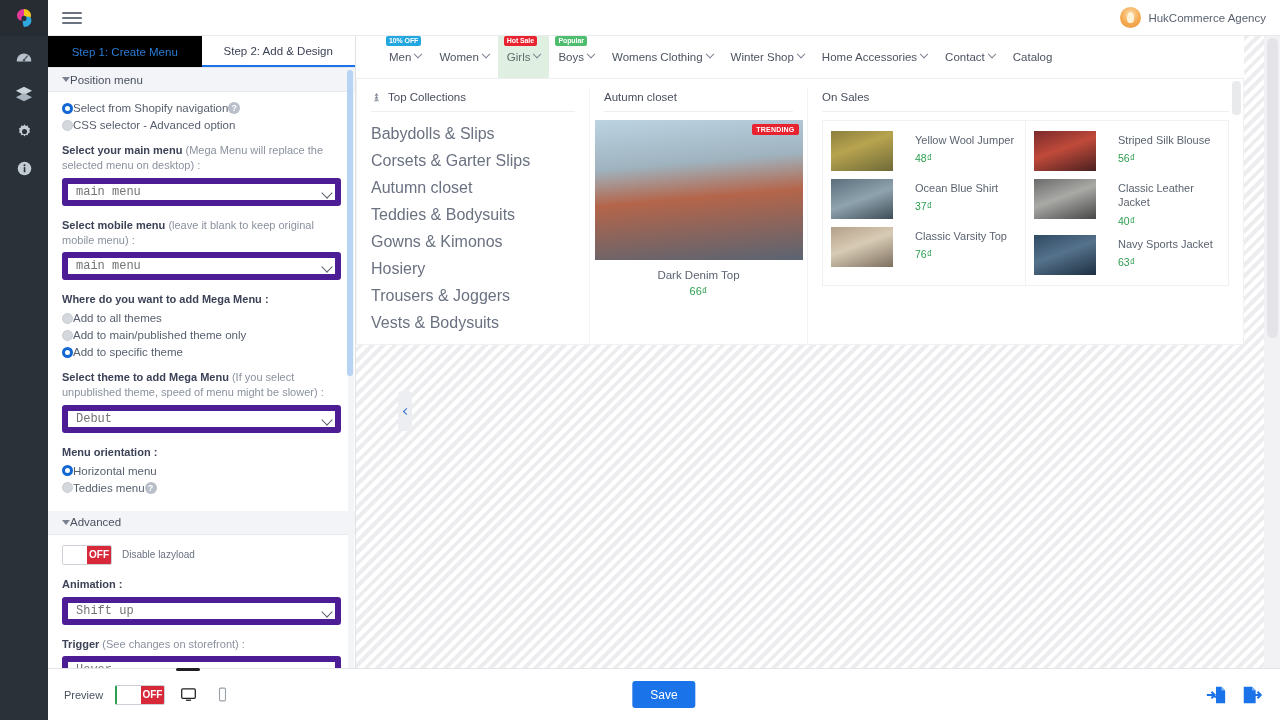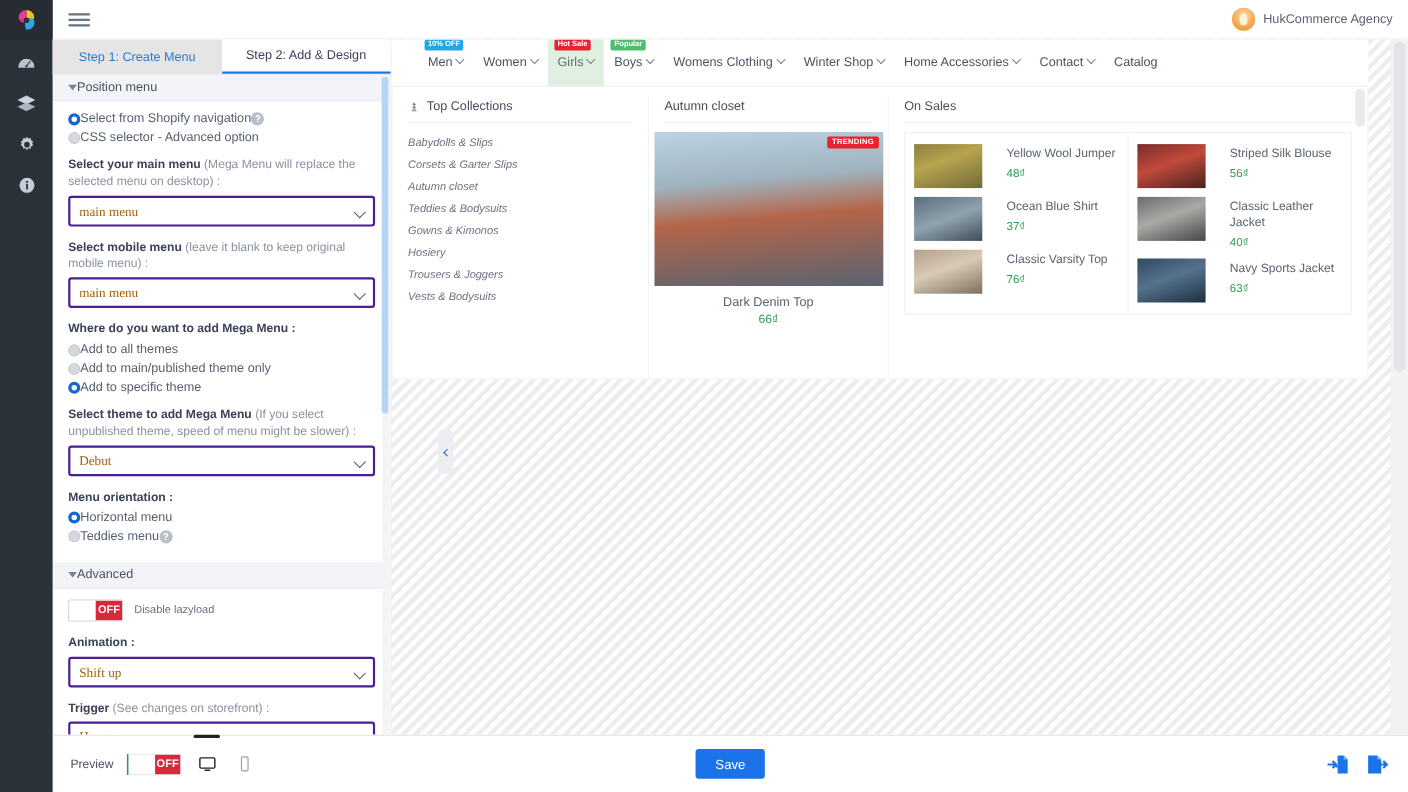--- a/index.html
+++ b/index.html
@@ -62,21 +62,21 @@
   .panel {
     width: 308px; flex: 0 0 308px;
     background: #ffffff;
     border-right: 1px solid #dfe3e8;
     display: flex; flex-direction: column;
     position: relative;
   }
   .tabs { display: flex; height: 32px; flex: 0 0 32px; background: #fafbfc; border-bottom: 1px solid #e3e6ea; }
   .tab {
     flex: 1; display: flex; align-items: center; justify-content: center;
-    font-size: 11.5px; cursor: pointer; color: #2a7bd4; background: #e5e5e5;
+    font-size: 11.5px; cursor: pointer; color: #2a7bd4; background: #000000;
   }
   .tab.active { color: #3c4257; background: #ffffff; border-bottom: 2px solid #1a73e8; }
 
   .panel-scroll { flex: 1; overflow: hidden; position: relative; }
   .sec-head {
     height: 24px; background: #f2f4f7; border-bottom: 1px solid #e6e9ed;
     display: flex; align-items: center; gap: 0; padding: 0 14px;
     font-size: 11.5px; color: #4a5160; cursor: pointer;
   }
   .caret { width: 0; height: 0; border-left: 4px solid transparent; border-right: 4px solid transparent; border-top: 5px solid #7a8190; }
@@ -94,23 +94,23 @@
     font-size: 9px; display: inline-flex; align-items: center; justify-content: center;
     font-weight: bold; cursor: pointer; flex: 0 0 12px;
   }
 
   .fld-lbl { font-size: 11px; color: #3c4257; margin: 12px 0 5px 0; line-height: 1.35; font-weight: bold; }
   .fld-lbl .hint { font-weight: normal; color: #8a919e; }
   .fld-lbl.first { margin-top: 2px; }
 
   select.sel {
     width: 100%; height: 28px;
-    border: 2px solid #4c1d95; border-radius: 3px;
-    background: #fff; font-size: 12px; color: #a16207;
-    padding: 0 8px; font-family: Liberation Serif, serif;
+    border: 6px solid #4c1d95; border-radius: 3px;
+    background: #fff; font-size: 12px; color: #737373;
+    padding: 0 8px; font-family: Liberation Mono, monospace;
     appearance: none; -webkit-appearance: none; cursor: pointer;
   }
   .sel-wrap { position: relative; }
   .sel-wrap::after {
     content: ""; position: absolute; right: 10px; top: 11px;
     width: 7px; height: 7px; border-right: 1.6px solid #5b6270; border-bottom: 1.6px solid #5b6270;
     transform: rotate(45deg); pointer-events: none;
   }
 
   .tog-row { display: flex; align-items: center; gap: 10px; margin-bottom: 12px; }
@@ -174,21 +174,21 @@
   }
   .mega-col { padding: 4px 14px 0 14px; }
   .col-a { width: 232px; }
   .col-b { width: 218px; border-left: 1px solid #f2f3f5; }
   .col-c { flex: 1; border-left: 1px solid #f2f3f5; }
   .col-title {
     font-size: 11.5px; color: #474e5c; display: flex; align-items: center; gap: 6px;
     padding-bottom: 8px; border-bottom: 1px solid #eeeff1; margin-bottom: 8px;
   }
   .col-title.plain { border-bottom: 1px solid #eeeff1; }
-  .coll-link { font-size: 10px; color: #6a7180; padding: 4.5px 0; cursor: pointer; font-style: italic; }
+  .coll-link { font-size: 16px; color: #6a7180; padding: 4.5px 0; cursor: pointer; }
 
   .feat { display: flex; flex-direction: column; align-items: center; }
   .feat-img {
     position: relative; width: 208px; height: 140px; overflow: hidden;
     background: linear-gradient(#cfe0ea, #b9c9d3);
   }
   .trend {
     position: absolute; top: 4px; right: 4px; background: #e8232f; color: #fff;
     font-size: 7px; font-weight: bold; padding: 2px 4px; border-radius: 2px; letter-spacing: 0.2px;
   }

